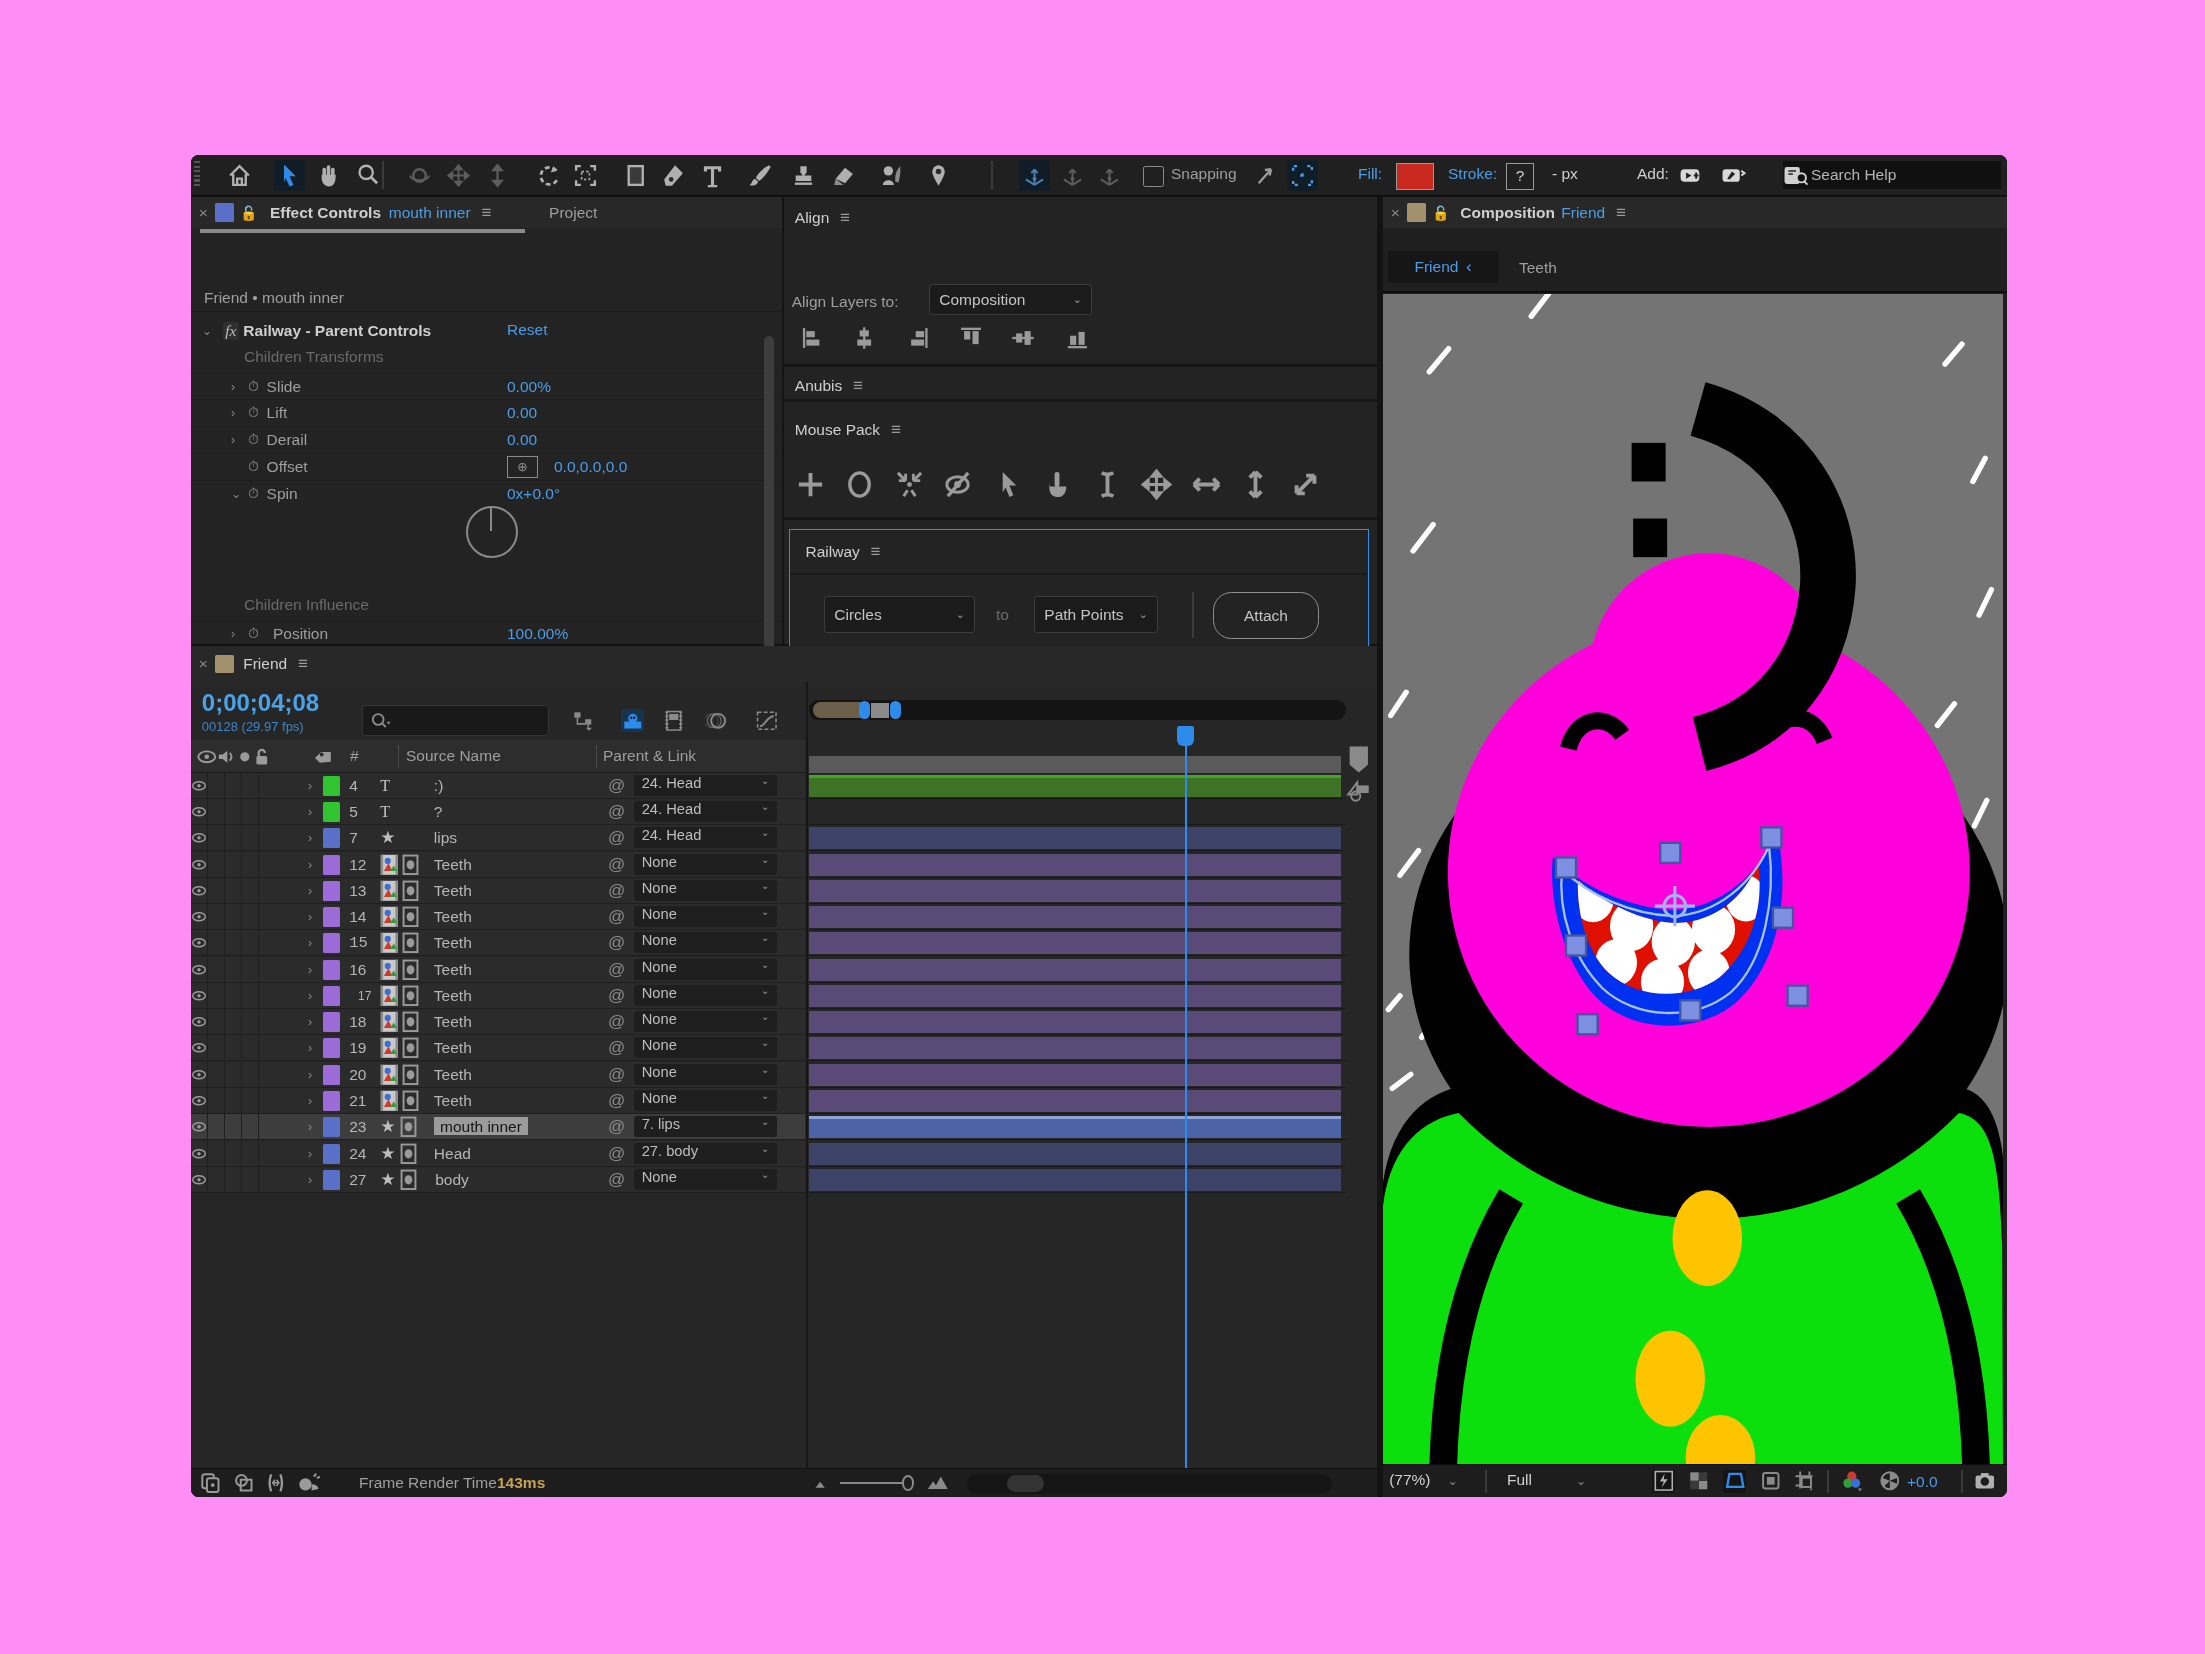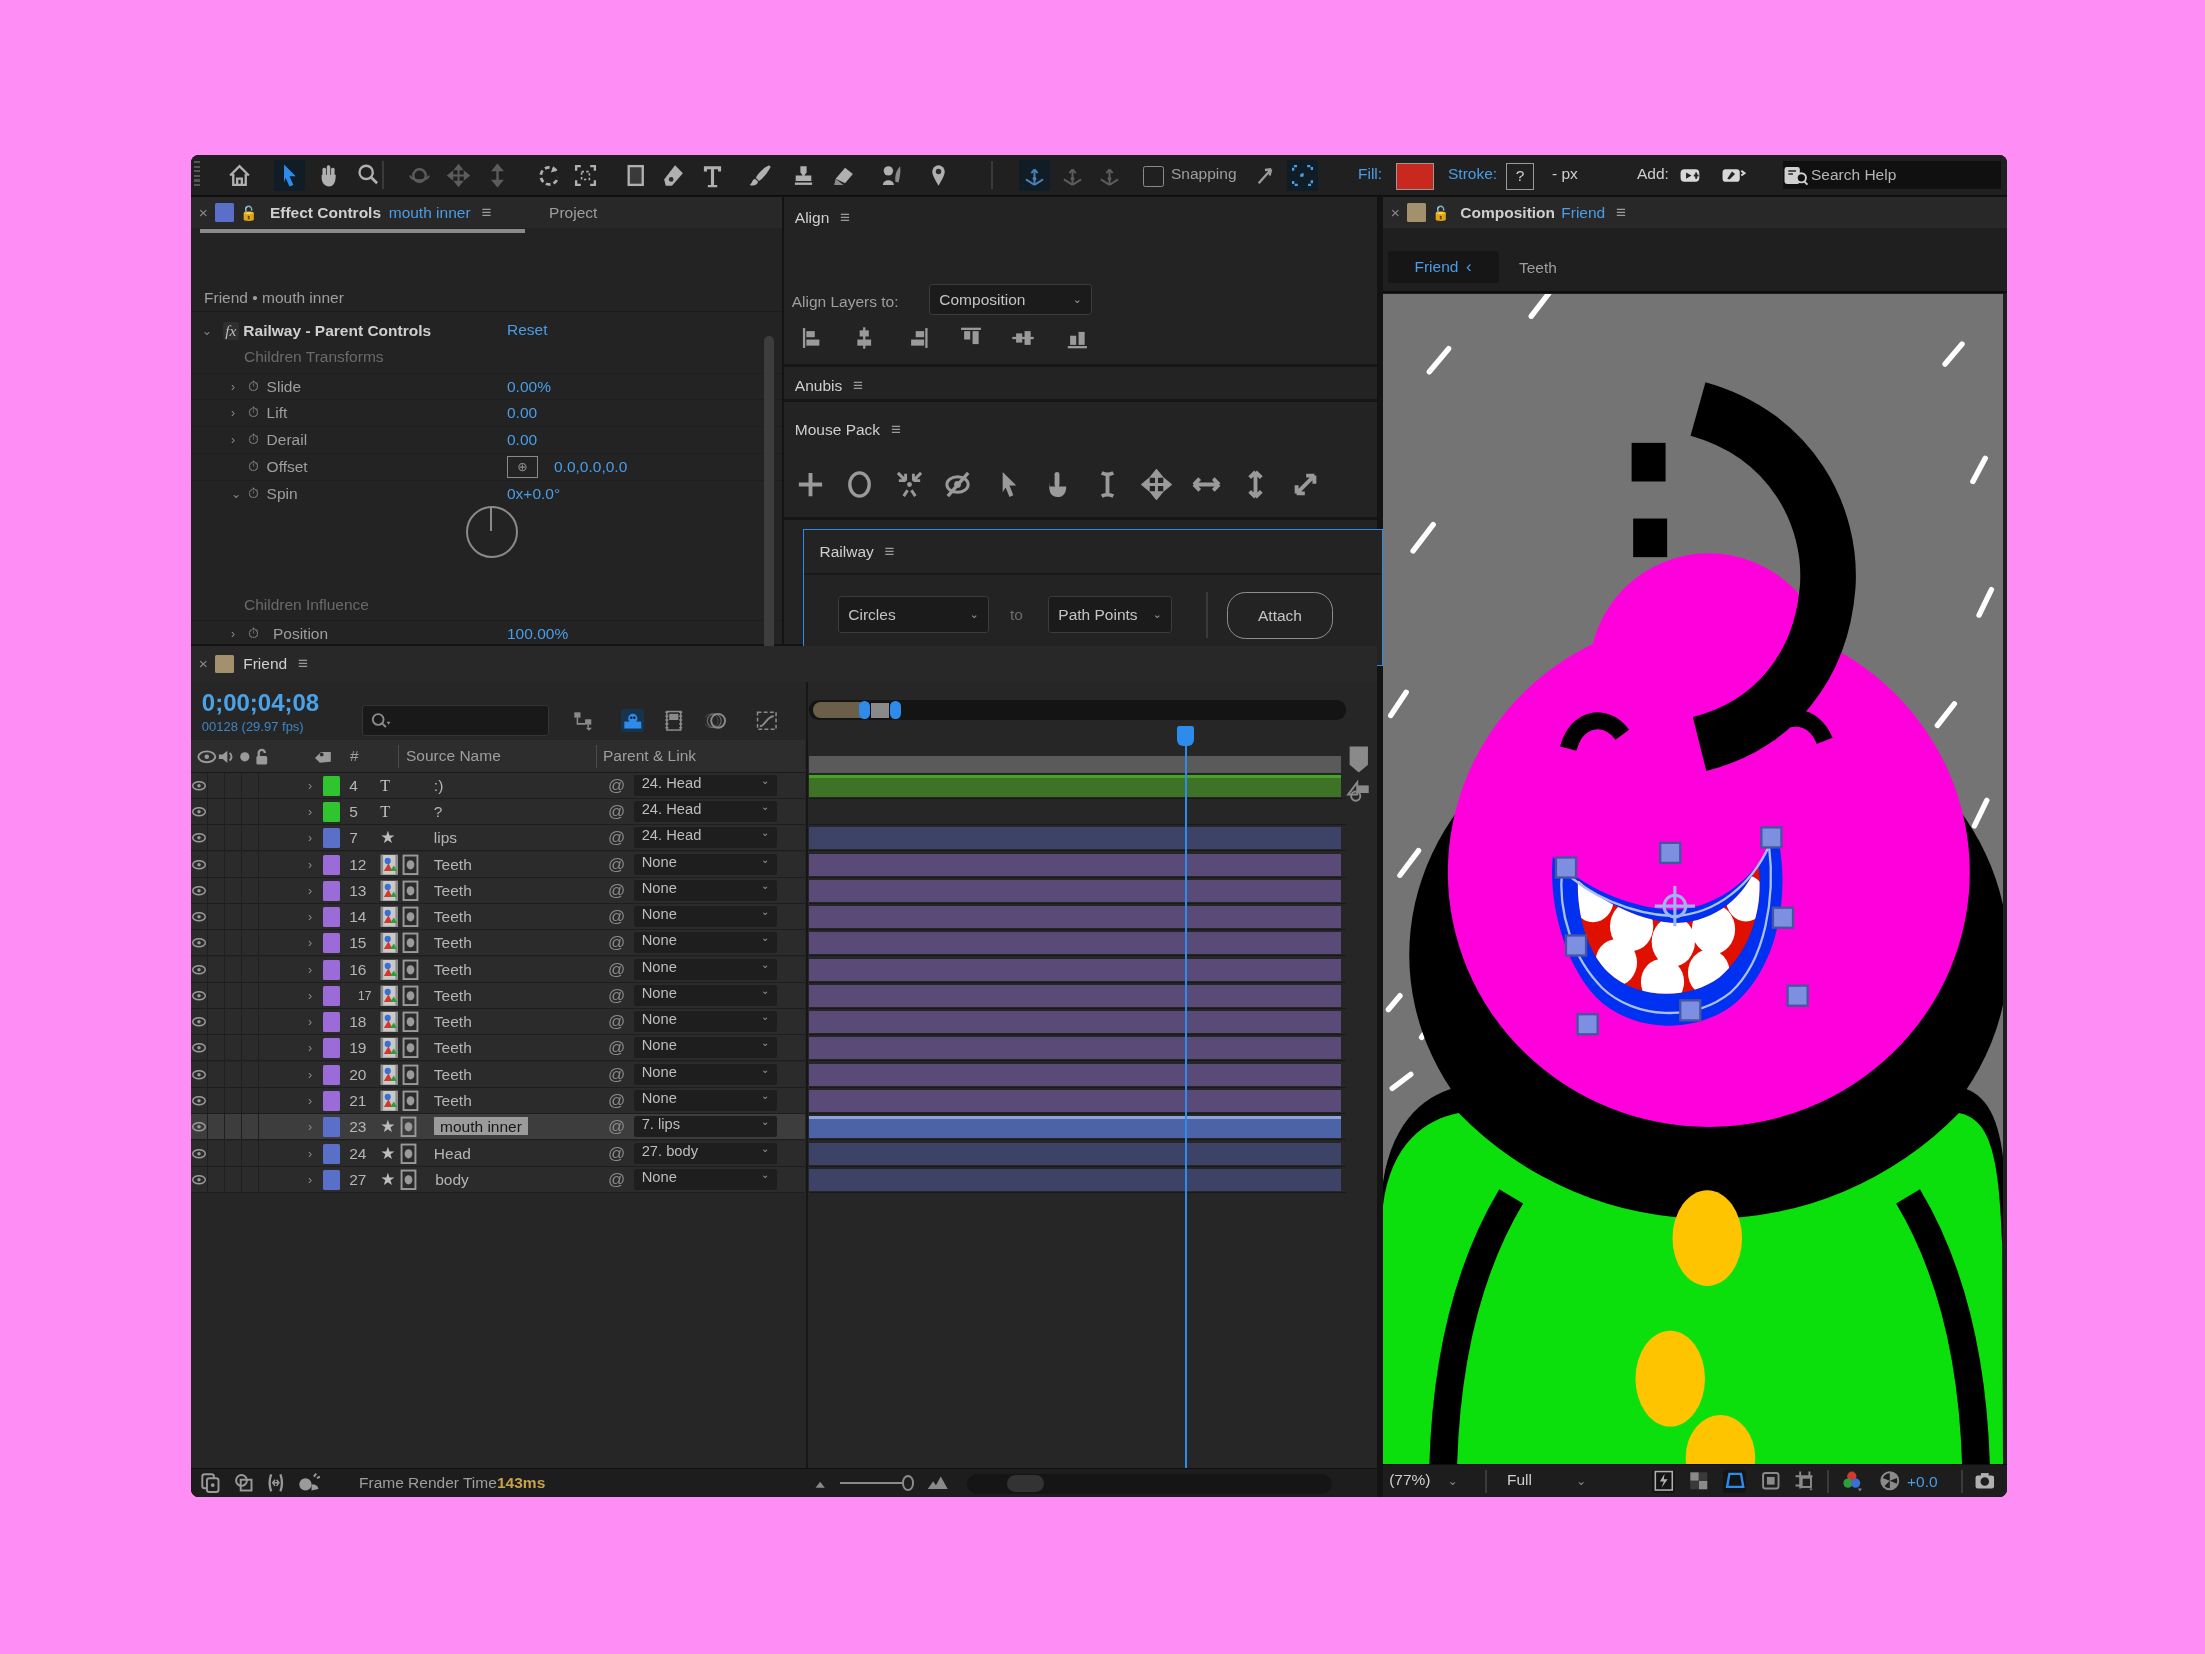--- a/index.html
+++ b/index.html
@@ -427,21 +427,21 @@
         <div class="mp-icon">
           <svg width="31" height="31" viewBox="0 0 32 32">
             <g transform="rotate(-45 16 16)">
               <path d="M3 16 h26 M3 16 l6 -6 M3 16 l6 6 M29 16 l-6 -6 M29 16 l-6 6" stroke="#9a9a9a" stroke-width="4" fill="none"></path>
             </g>
           </svg>
         </div>
       </div>
     <div class="abs" style="left:0;top:320px;width:593px;height:3.1px;background:#161616;"></div>
 
-    <div class="abs" style="left:19px;top:332px;width:580px;height:137px;border:1.5px solid #2d8ceb;background:#232323;box-sizing:border-box;">
+    <div class="abs" style="left:5px;top:332px;width:580px;height:137px;border:1.5px solid #2d8ceb;background:#232323;box-sizing:border-box;">
       <div class="abs row-center" style="left:15.5px;top:12.4px;">
         <span class="txt bright">Railway</span>
         <span class="hamb">≡</span>
       </div>
       <div class="abs" style="left:0;top:43px;width:577px;height:1.5px;background:#1a1a1a;"></div>
       <div class="dd abs" style="left:34px;top:66px;width:151px;height:37px;">
         <span>Circles</span>
           <span class="dd-chev">⌄</span>
       </div>
       <div class="abs dim" style="left:206px;top:76px;font-size:15.5px;">to</div>
@@ -734,21 +734,21 @@
             <svg width="18.5" height="15.5" viewBox="0 0 28 22">
               <ellipse cx="14" cy="11" rx="11" ry="7" fill="none" stroke="#9a9a9a" stroke-width="2.5"></ellipse>
               <circle cx="14" cy="11" r="3" fill="#9a9a9a"></circle>
             </svg>
           </div>
           <div class="avcell"></div>
           <div class="avcell"></div>
           <div class="avcell"></div>
           <span class="chev" style="margin-left:49px;">›</span>
           <span style="display:inline-block;width:17px;height:20px;margin-left:10.8px;background:#9b6bd8;border-radius:1.5px;"></span>
-          <span style="color:#b5b5b5;font-size:15.5px;width:31px;margin-left:9.3px;">15</span>
+          <span style="color:#b5b5b5;font-size:15.5px;width:31px;margin-left:9.3px;font-family:Liberation Mono, monospace;">15</span>
           <span class="row-center" style="width:49px;justify-content:flex-start;">
             <span style="display:inline-flex;">
               <svg width="18.5" height="21.6" viewBox="0 0 24 28">
                 <rect x="1" y="1" width="22" height="26" fill="#c9c9c9"></rect>
                 <rect x="1" y="1" width="3" height="26" fill="#8a8a8a"></rect>
                 <rect x="20" y="1" width="3" height="26" fill="#8a8a8a"></rect>
                 <circle cx="10" cy="9" r="4" fill="#3a6fd8"></circle>
                 <path d="M5 22 L11 12 L16 22 Z" fill="#d03a2e"></path>
                 <path d="M13 22 L18 15 L22 22 Z" fill="#2f9e3a"></path>
               </svg>

